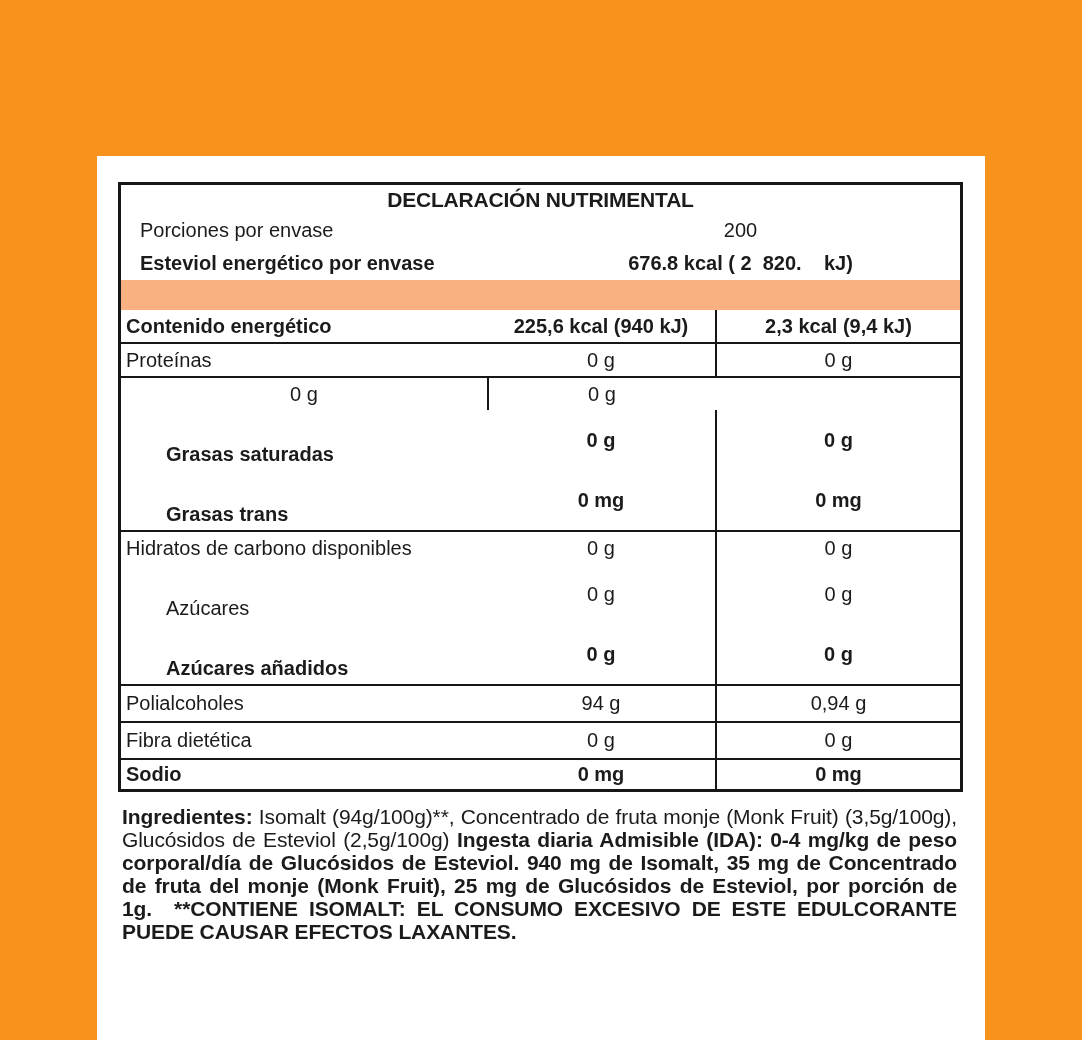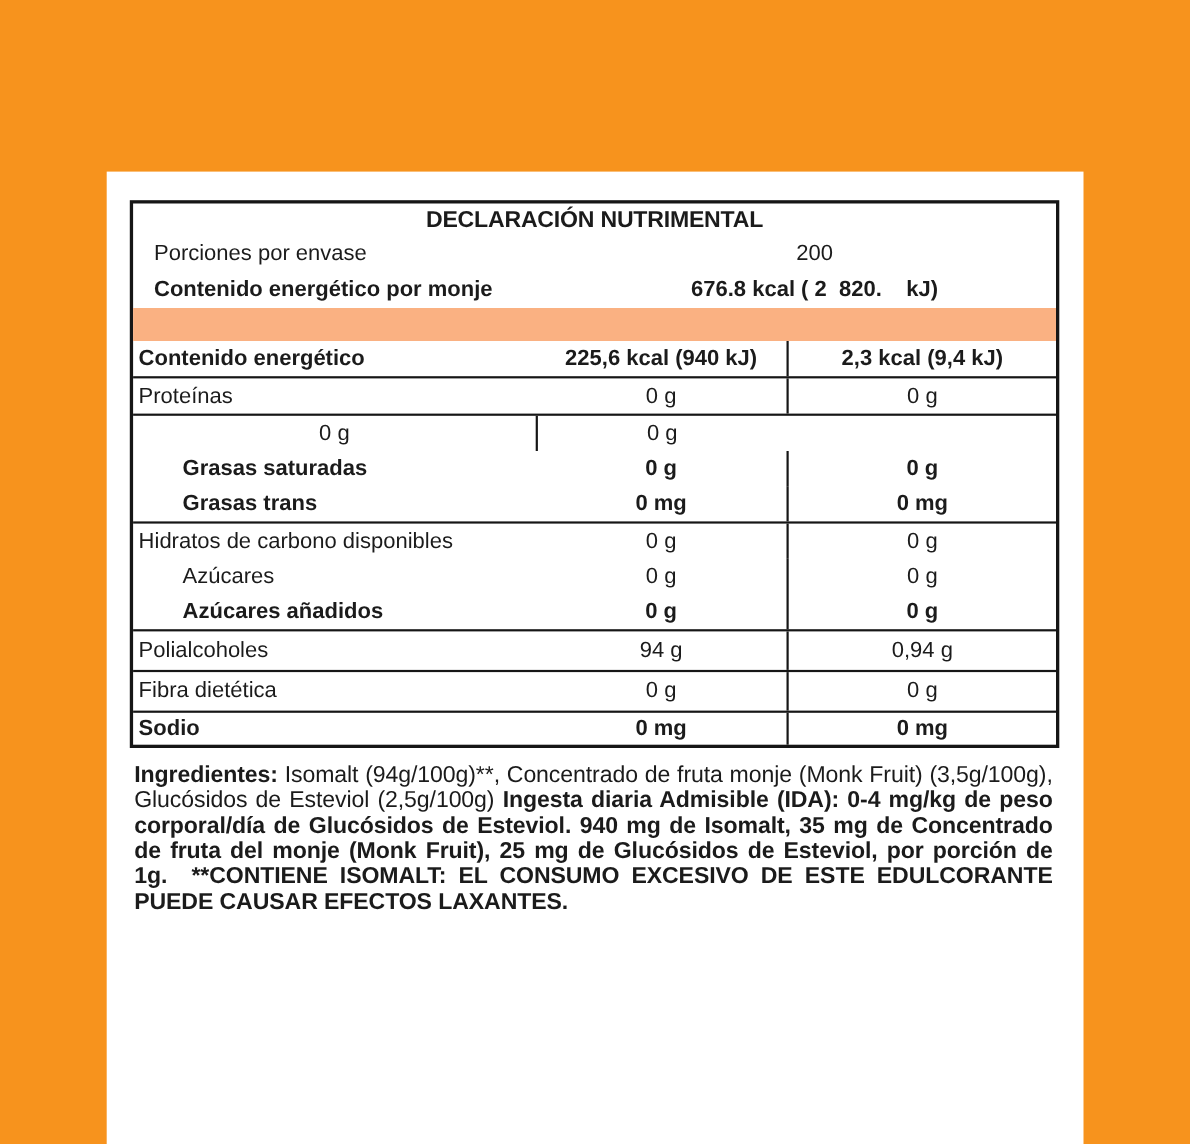--- a/index.html
+++ b/index.html
@@ -64,21 +64,21 @@
   .row .c3 {
     justify-content: center;
     text-align: center;
     border-left: 2px solid #161616;
   }
   .row.tall > span { min-height: 35px; }
   .row.hdr > span { min-height: 35px; }
   .row.last > span { min-height: 29px; }
   .line { border-bottom: 2px solid #161616; }
   .b { font-weight: 700; }
-  .ind .c1 { padding-left: 45px; }
+  .ind .c1 { padding-left: 45px; margin-top: 28px; }
   .ingredients {
     margin: 13px 28px 0 25px;
     font-size: 21px;
     line-height: 23px;
     text-align: justify;
     letter-spacing: -0.1px;
   }
 </style>
 </head>
 <body>
@@ -88,21 +88,21 @@
   <div class="tbl">
 
     <div class="title-row">DECLARACIÓN NUTRIMENTAL</div>
 
     <div class="toprow">
       <span class="lbl">Porciones por envase</span>
       <span class="val">200</span>
     </div>
 
     <div class="toprow b">
-      <span class="lbl">Contenido energético por monje</span>
+      <span class="lbl">Esteviol energético por envase</span>
       <span class="val">676.8 kcal (&nbsp;2&nbsp;&nbsp;820.&nbsp;&nbsp;&nbsp;&nbsp;kJ)</span>
     </div>
 
     <div class="bar"></div>
 
 
     <div class="row b line">
       <span class="c1">Contenido energético</span>
       <span class="c2">225,6 kcal (940 kJ)</span>
       <span class="c3">2,3 kcal (9,4 kJ)</span>

